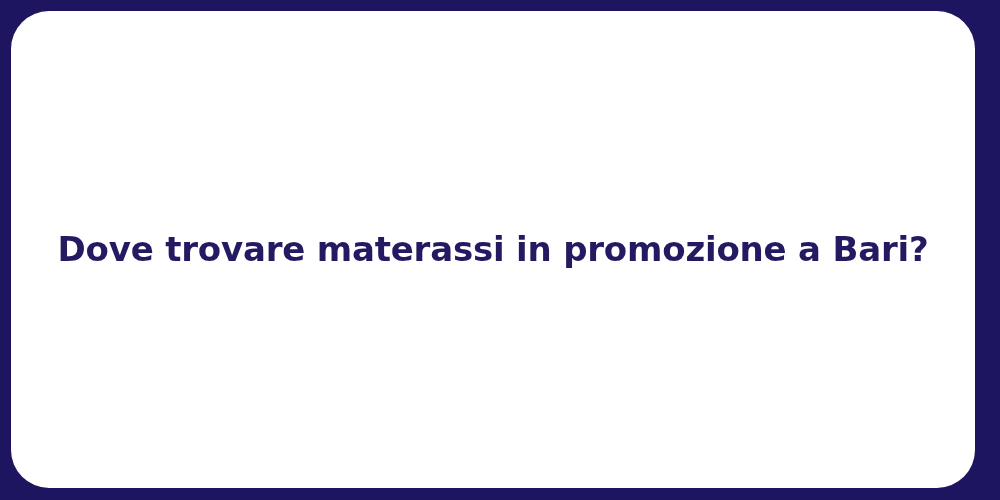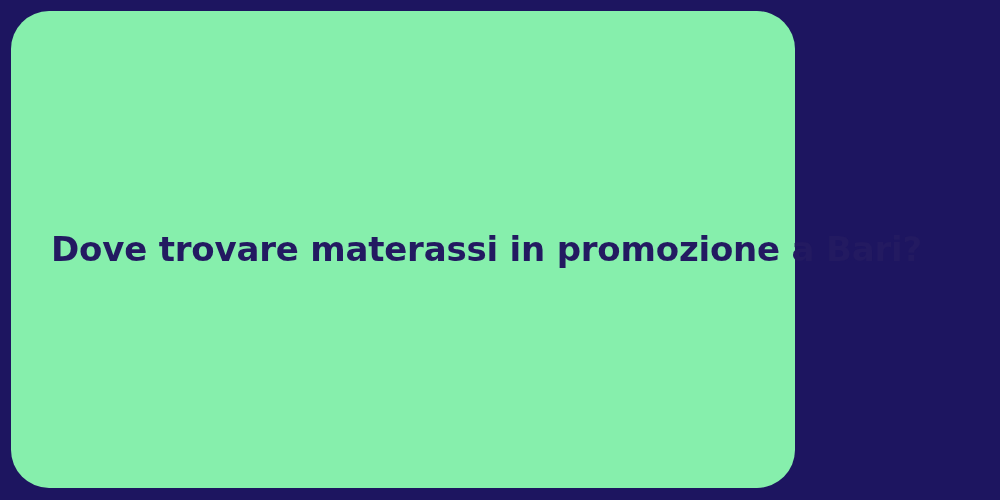--- a/index.html
+++ b/index.html
@@ -15,24 +15,24 @@
     overflow: hidden;
     box-sizing: border-box;
     background: #1d1560;
     font-family: "DejaVu Sans", sans-serif;
   }
 
   .card-panel {
     position: absolute;
     left: 11px;
     top: 11px;
-    width: 784px;
+    width: 964px;
     height: 477px;
     box-sizing: border-box;
-    background: #86efac;
+    background: #ffffff;
     border-radius: 38px;
     display: flex;
     align-items: center;
     justify-content: center;
   }
 
   .headline {
     display: block;
     width: 100%;
     margin: 0;

